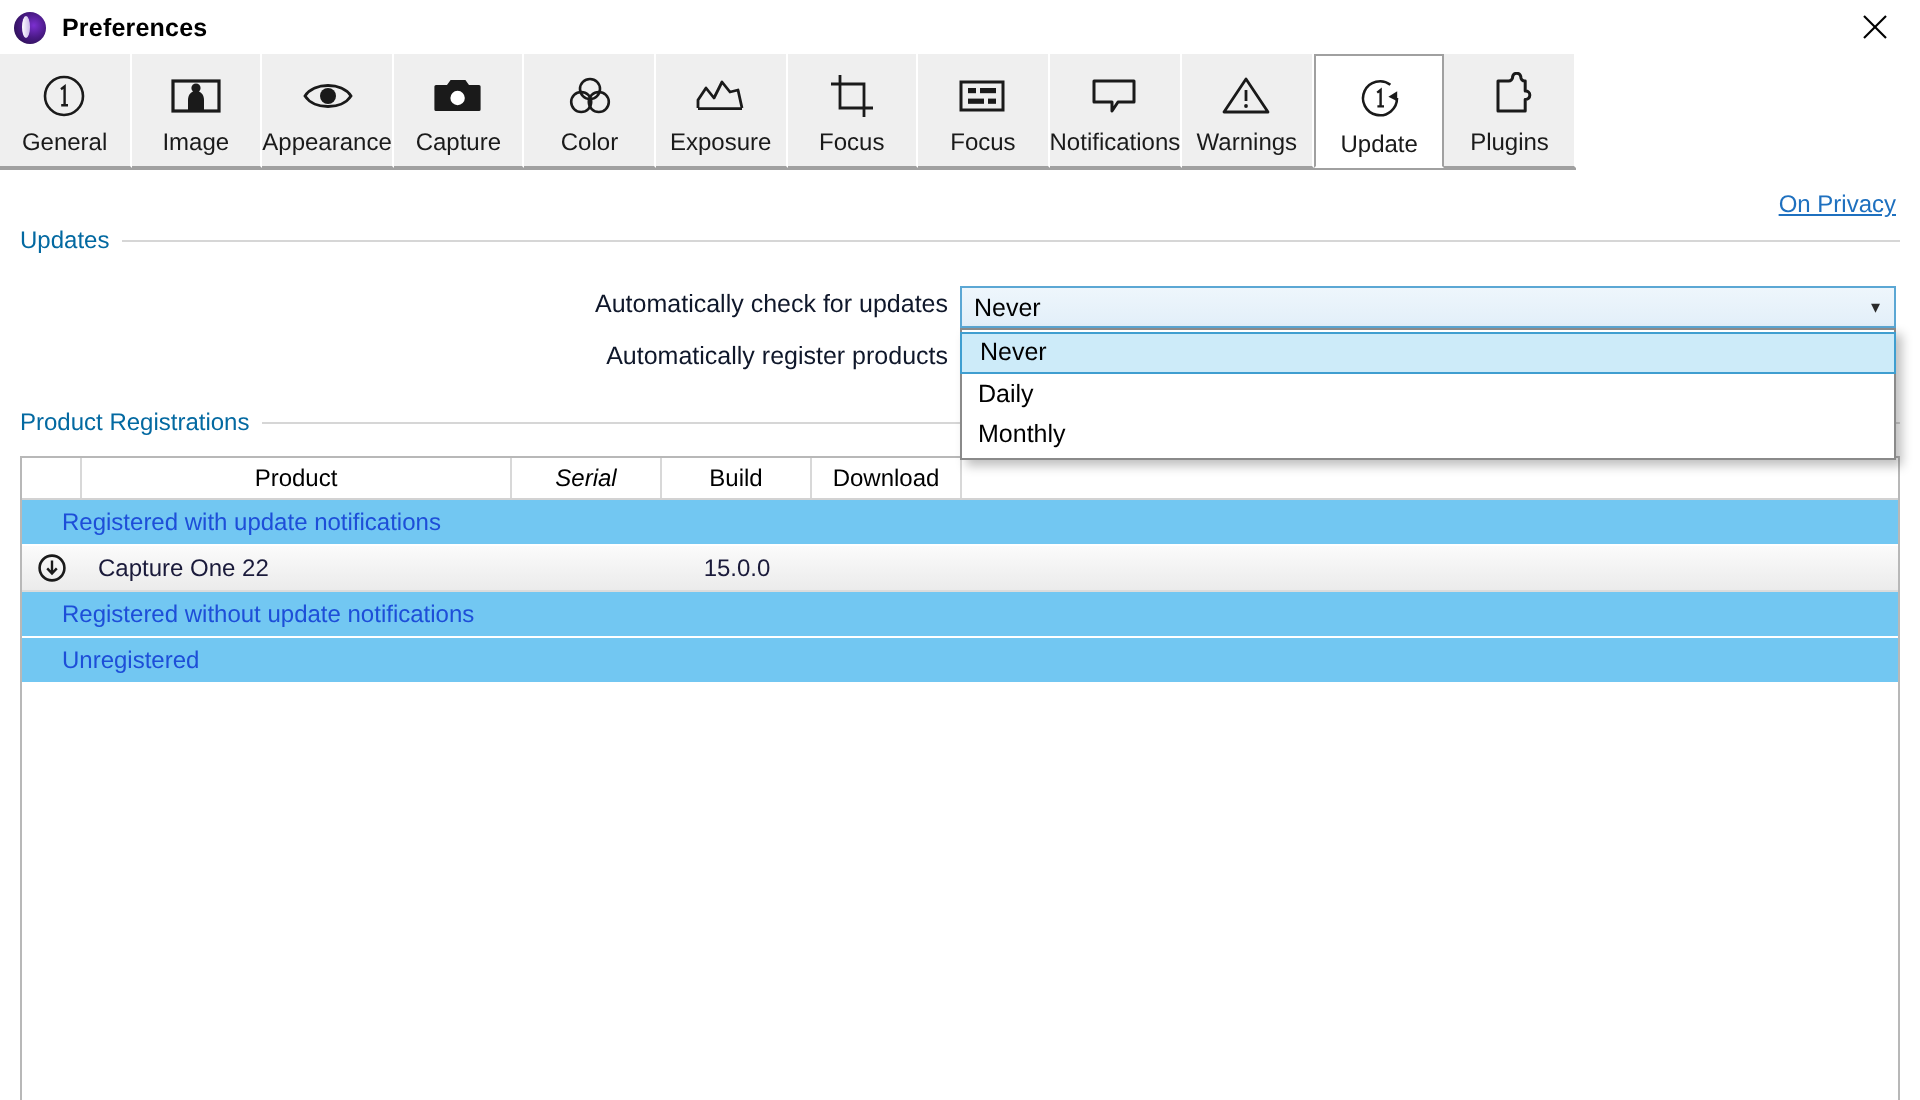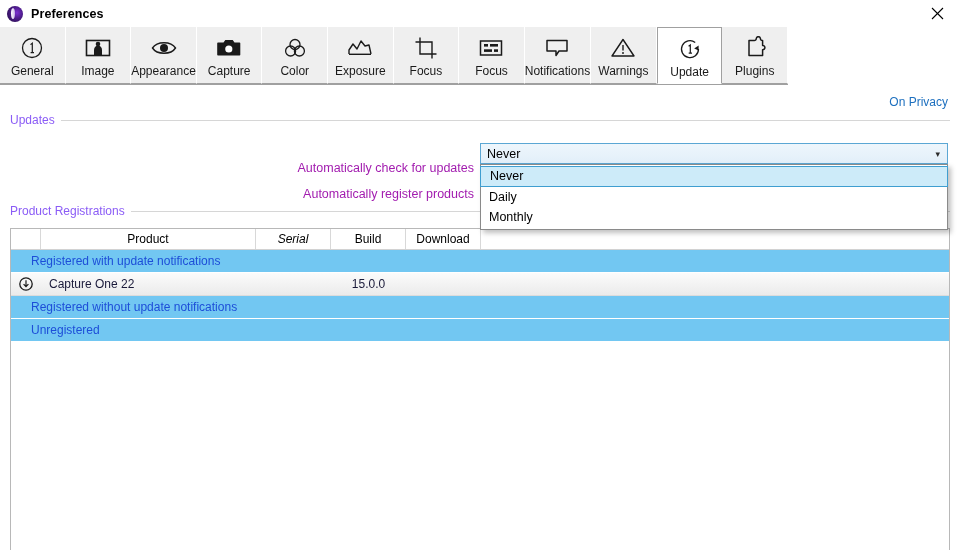--- a/index.html
+++ b/index.html
@@ -116,50 +116,50 @@
     width: 960px;
     height: 465px;
     background: #ffffff;
   }
 
   .privacy-link {
     position: absolute;
     right: 12px; top: 10px;
     font-size: 12px;
     color: #1e70bf;
+    text-decoration: underline;
     cursor: pointer;
   }
 
   .group-header {
     position: absolute;
     left: 10px;
     width: 940px;
     font-size: 12px;
-    color: #8b5cf6;
+    color: #0369a1;
     display: flex;
     align-items: center;
     gap: 6px;
   }
   .group-header .rule {
     flex: 1;
     height: 1px;
     background: #d6d6d6;
   }
 
   .form-row {
     position: absolute;
     display: flex;
     align-items: center;
   }
   .form-label {
     font-size: 12.5px;
-    color: #a21caf;
+    color: #0f172a;
     text-align: right;
     white-space: nowrap;
-    margin-top: 16px;
   }
 
   
   .combo {
     position: absolute;
     left: 480px;
     width: 468px;
     height: 21px;
     box-sizing: border-box;
     background: linear-gradient(to bottom, #eef6fc 0%, #e2eff9 100%);

